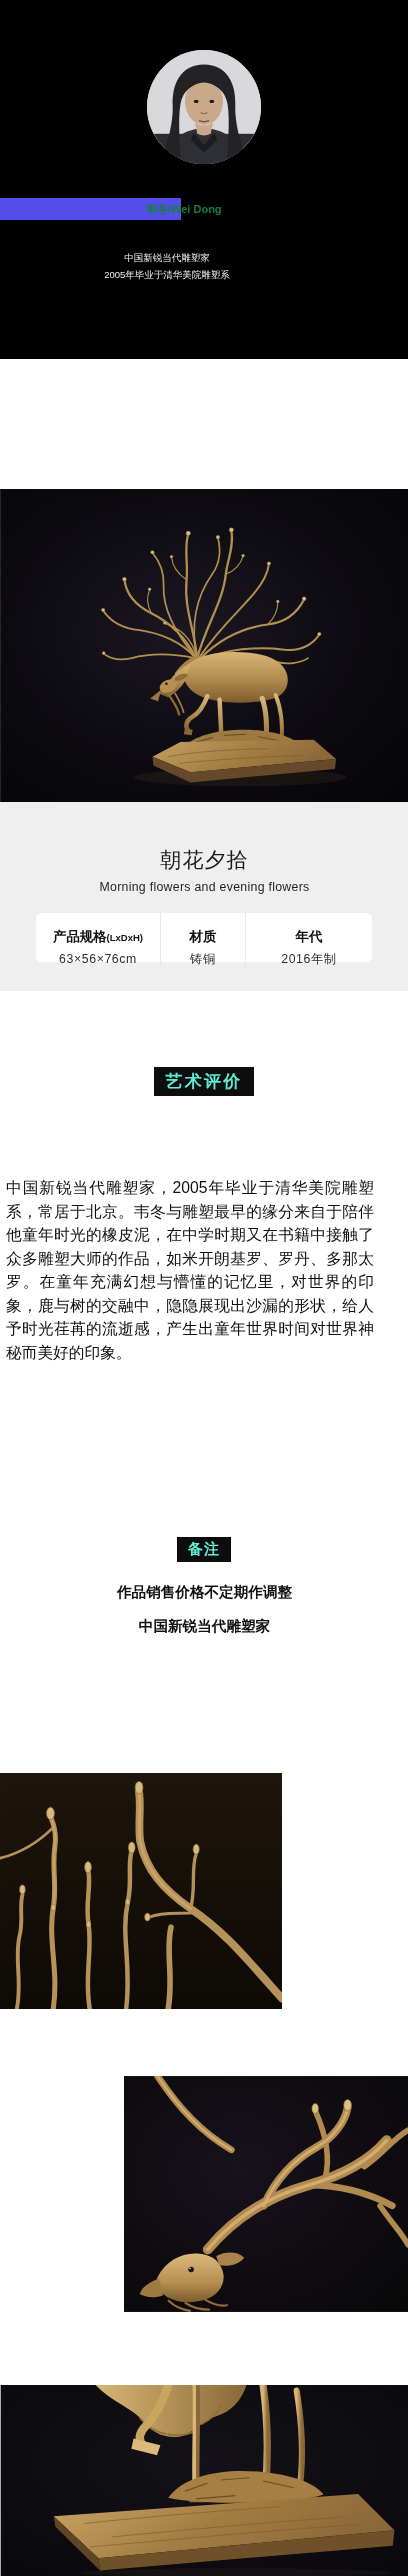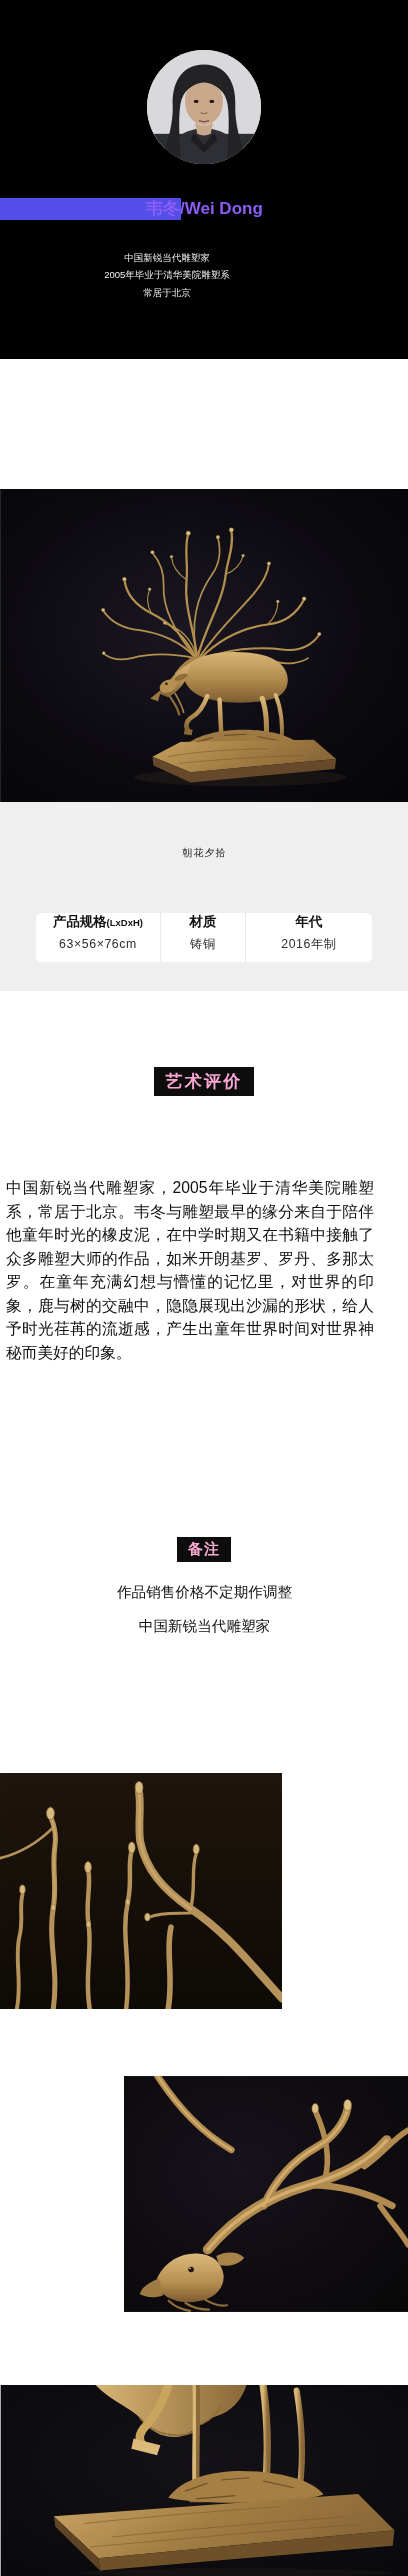--- a/index.html
+++ b/index.html
@@ -7,62 +7,62 @@
         font-family:"Liberation Sans","DejaVu Sans",sans-serif;overflow:hidden;}
 
   
   .header{position:relative;width:409px;height:359px;background:#000000;}
   .avatar{position:absolute;left:147px;top:50px;width:114px;height:114px;border-radius:50%;
           overflow:hidden;background:#d8d8da;}
   .avatar svg{display:block;}
   .name-row{position:absolute;left:0;top:198px;width:409px;height:22.4px;}
   .name-bar{position:absolute;left:0;top:0;width:181px;height:22.4px;background:#544ee8;}
   .name-text{position:absolute;left:146px;top:0;height:22.4px;line-height:22.4px;white-space:nowrap;
-             font-size:17px;font-weight:bold;color:#8b5cf6;}
+             font-size:11px;font-weight:bold;color:#15803d;}
   .bio{position:absolute;left:0;top:249px;width:334px;text-align:center;color:#f2f2f2;
        font-size:9.5px;line-height:17.4px;font-weight:400;}
 
   
   .gap-a{width:409px;height:130px;background:#ffffff;}
 
   
   .photo{display:block;}
   .photo svg{display:block;}
   .photo-main{width:409px;height:313px;}
   .photo-branches{width:282px;height:236px;margin:0;}
   .gap-b{width:409px;height:67px;background:#ffffff;}
   .photo-head{width:284px;height:236px;margin-left:124px;}
   .gap-c{width:409px;height:73px;background:#ffffff;}
   .photo-base{width:409px;height:191px;}
 
   
   .info{position:relative;width:409px;height:189px;background:#efefef;}
-  .title-cn{padding-top:44px;text-align:center;font-size:10px;font-weight:500;color:#1a1a1a;
+  .title-cn{padding-top:44px;text-align:center;font-size:21px;font-weight:500;color:#1a1a1a;
             letter-spacing:1.1px;}
   .title-en{margin-top:5.6px;text-align:center;font-size:12.3px;font-weight:400;color:#1f1f1f;
             letter-spacing:0.3px;}
   .spec-card{position:absolute;left:36px;top:111px;width:336px;height:49px;background:#ffffff;
              border-radius:5.6px;display:grid;grid-template-columns:124px 86px 126px;}
-  .spec-col{padding-top:2px;text-align:center;}
+  .spec-col{padding-top:17px;text-align:center;}
   .spec-col.mid{border-left:0.6px solid #e9e9e9;border-right:0.6px solid #e9e9e9;}
   .spec-label{font-size:13.4px;font-weight:bold;color:#111111;line-height:14.6px;}
   .spec-label .suffix{font-size:9.5px;font-weight:bold;}
   .spec-value{margin-top:6.2px;font-size:12.3px;font-weight:300;color:#2e2e2e;letter-spacing:0.6px;}
 
   
   .content{position:relative;width:409px;height:782px;background:#ffffff;}
-  .black-tag{background:#0d0d0d;color:#f9a8d4;font-weight:bold;display:flex;
+  .black-tag{background:#0d0d0d;color:#5eead4;font-weight:bold;display:flex;
              align-items:center;justify-content:center;margin:0 auto;}
   .tag-review{width:100px;height:29px;font-size:17px;letter-spacing:2.2px;margin-top:0;
               position:absolute;left:154px;top:76px;}
   .review-body{position:absolute;left:6px;top:185px;width:368px;font-size:15.7px;line-height:23.5px;
                color:#101010;text-align:justify;text-justify:inter-ideograph;}
   .tag-notes{width:54px;height:24.6px;font-size:15px;letter-spacing:1.1px;
              position:absolute;left:177px;top:546px;}
-  .note-line{position:absolute;width:409px;left:0;text-align:center;font-size:14.6px;color:#111111;}
+  .note-line{position:absolute;width:409px;left:0;text-align:center;font-size:14.6px;color:#111111;font-weight:bold;}
   .note-1{top:592px;}
   .note-2{top:626px;}
 </style>
 </head>
 <body>
 
 <div class="page">
 
   <div class="header">
     <div class="avatar">
@@ -85,21 +85,20 @@
         <path d="M84,148 L102,170 L120,148 L126,160 L102,184 L78,160 Z" fill="#1d1d20"></path>
       </svg>
     </div>
     <div class="name-row">
       <div class="name-bar"></div>
       <div class="name-text"><span>韦冬</span><span>/Wei Dong</span></div>
     </div>
     <div class="bio">
       <div>中国新锐当代雕塑家</div>
       <div>2005年毕业于清华美院雕塑系</div>
-      <div>常居于北京</div>
     </div>
   </div>
 
   <div class="gap-a"></div>
 
   <div class="photo photo-main">
     <svg width="409" height="313" viewBox="0 0 730 559">
       <defs>
         <radialGradient id="vig1" cx="45%" cy="45%" r="75%">
           <stop offset="0%" stop-color="#1b1722"></stop>
@@ -190,20 +189,21 @@
       <path d="M350,452 L380,444 M400,440 L440,438 M460,442 L500,450" stroke="#6b4e26" stroke-width="2" fill="none"></path>
 
       <path d="M272,478 L322,452 L560,448 L600,482 L340,506 Z" fill="url(#baseTop)"></path>
       <path d="M272,478 L340,506 L600,482 L598,500 L340,524 L274,494 Z" fill="#66492a"></path>
       <path d="M300,478 C340,470 420,464 480,464 M320,490 C380,484 460,478 540,476" stroke="#7d5f33" stroke-width="1.5" fill="none" opacity="0.8"></path>
     </svg>
   </div>
 
   <div class="info">
     <div class="title-cn">朝花夕拾</div>
+    <div class="title-en">Morning flowers and evening flowers</div>
     <div class="spec-card">
       <div class="spec-col">
         <div class="spec-label"><span>产品规格</span><span class="suffix">(LxDxH)</span></div>
         <div class="spec-value">63×56×76cm</div>
       </div>
       <div class="spec-col mid">
         <div class="spec-label">材质</div>
         <div class="spec-value">铸铜</div>
       </div>
       <div class="spec-col">

